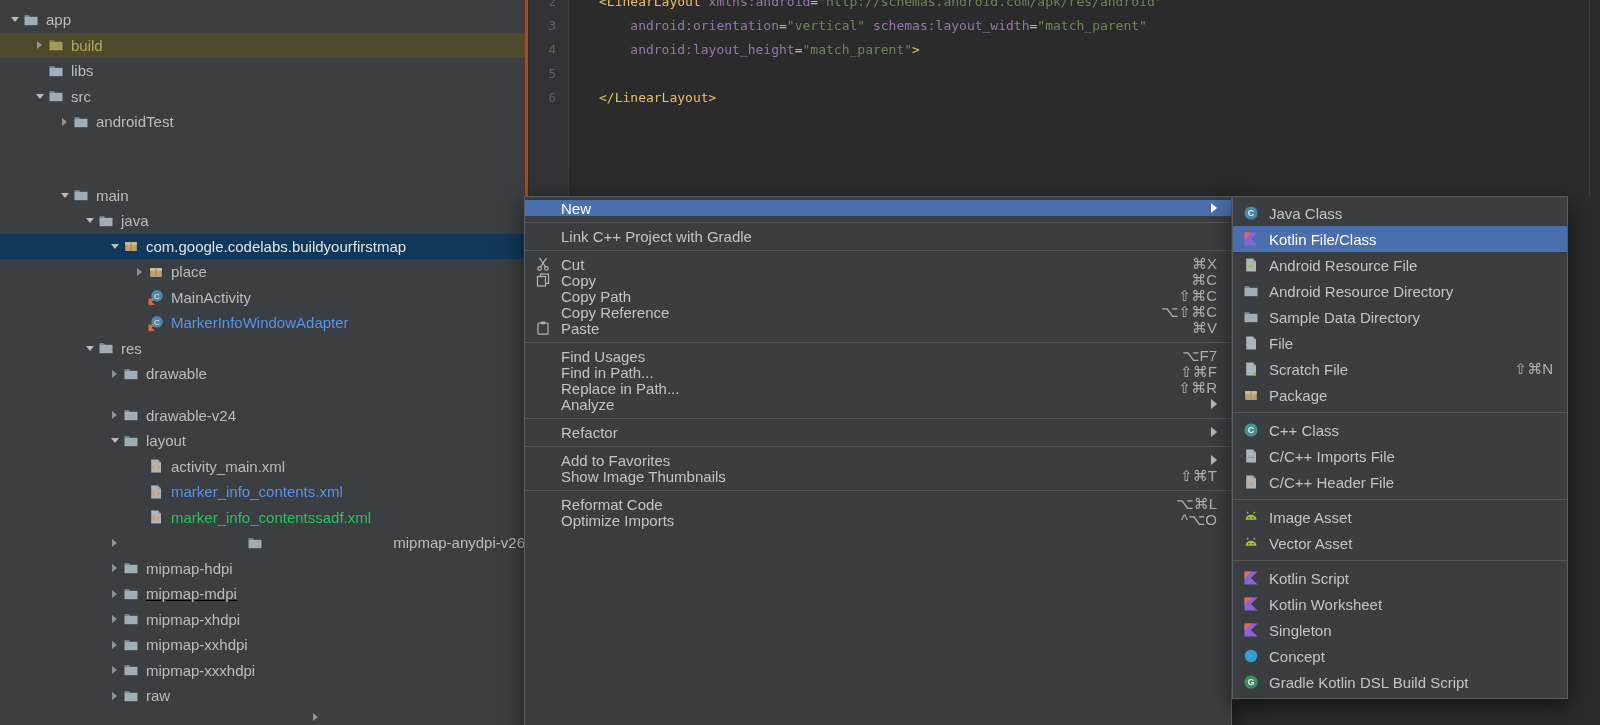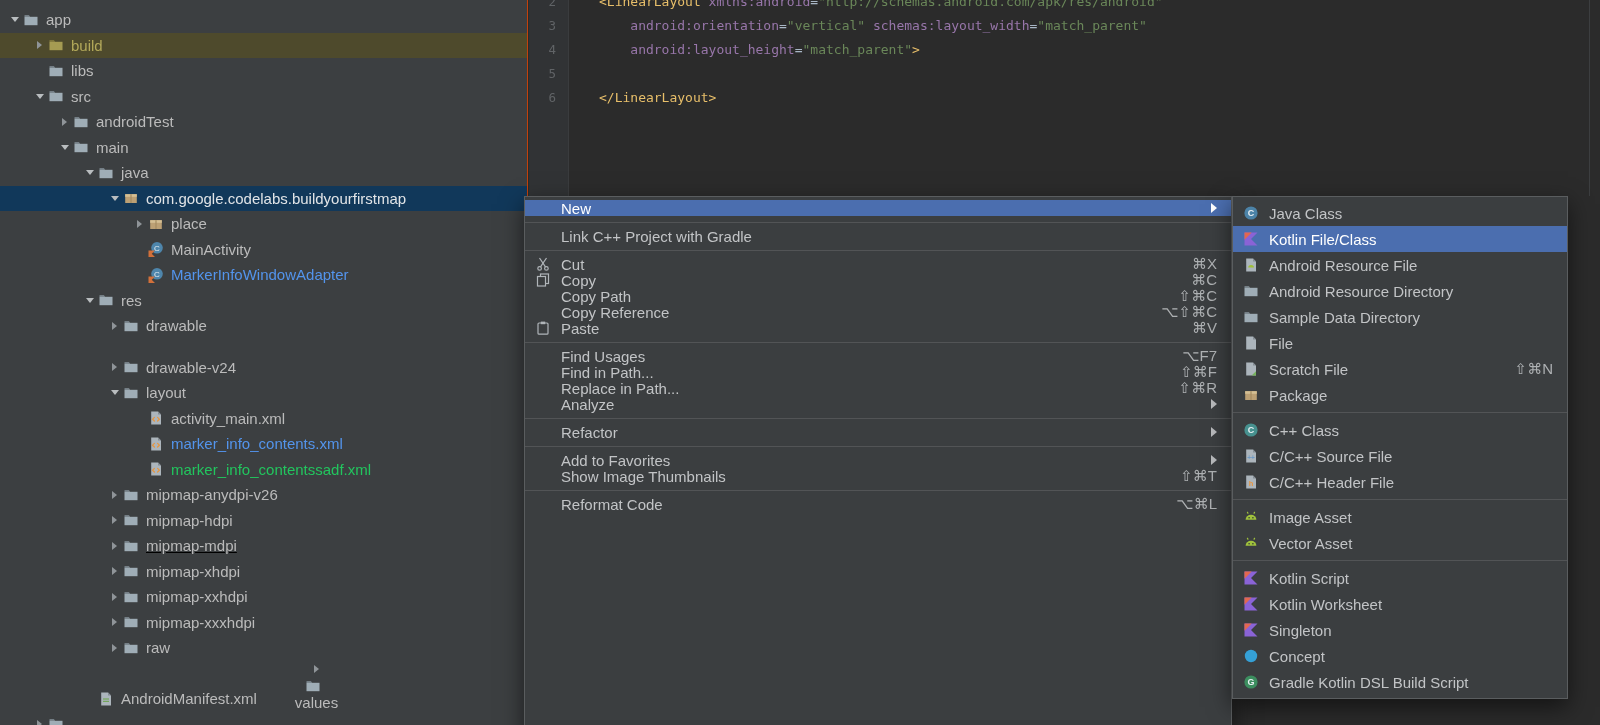--- a/index.html
+++ b/index.html
@@ -7,21 +7,21 @@
   body {
     position:relative;
     background:#2B2B2B;
     font-family:"Liberation Sans","DejaVu Sans",sans-serif;
     -webkit-font-smoothing:antialiased;
   }
 
   
   .project-panel {
     position:absolute; left:0; top:0; width:528px; height:725px;
-    background:#3C3F41; border-right:1px solid #c2410c; z-index:2; overflow:hidden;padding-left:8px;
+    background:#3C3F41; border-right:3px solid #c2410c; z-index:2; overflow:hidden;padding-left:8px;
   }
   #project-tree { position:absolute; top:7px; left:0; right:0; }
   .tree-row { display:flex; align-items:center; height:25.5px; white-space:nowrap; }
   .tree-row.excluded { background:#4E4A2C; }
   .tree-row.selected { background:#11385A; }
   .tr-arrow { width:17px; flex:0 0 17px; display:flex; justify-content:center; align-items:center; }
   .tri-down { width:0; height:0; border-left:4.5px solid transparent; border-right:4.5px solid transparent; border-top:5.5px solid #B9BDBF; }
   .tri-right { width:0; height:0; border-top:4.5px solid transparent; border-bottom:4.5px solid transparent; border-left:5.5px solid #8F9498; }
   .ticon { width:16px; height:16px; flex:0 0 16px; margin-right:7px; display:inline-flex; }
   .ticon svg { width:16px; height:16px; display:block; }
@@ -121,21 +121,21 @@
           <span class="tri-right"></span>
         </span>
         <span class="ticon">
           <svg viewBox="0 0 16 16">
             <path fill="#87949C" d="M1.5 3.2h4.4l1.3 1.6H1.5z"></path>
             <rect x="1.5" y="4.8" width="13" height="8.4" fill="#9FADB6"></rect>
           </svg>
         </span>
         <span class="tr-label">androidTest</span>
       </div>
-      <div class="tree-row" style="padding-left: 56px;">
+      <div class="tree-row" style="padding-left: 56px; margin-top: 48px;">
         <span class="tr-arrow">
           <span class="tri-down"></span>
         </span>
         <span class="ticon">
           <svg viewBox="0 0 16 16">
             <path fill="#87949C" d="M1.5 3.2h4.4l1.3 1.6H1.5z"></path>
             <rect x="1.5" y="4.8" width="13" height="8.4" fill="#9FADB6"></rect>
           </svg>
         </span>
         <span class="tr-label">main</span>
@@ -274,21 +274,21 @@
         <span class="tr-arrow"></span>
         <span class="ticon">
           <svg viewBox="0 0 16 16">
             <path fill="#ACB5BC" d="M3.2 1.5h6.8l3 3v10H3.2z"></path>
             <path fill="#848D93" d="M10 1.5l3 3h-3z"></path>
             <path d="M6.4 7.4 4.6 9.2l1.8 1.8M9.6 7.4l1.8 1.8-1.8 1.8" stroke="#E8953C" stroke-width="1.2" fill="none" stroke-linecap="round"></path>
           </svg>
         </span>
         <span class="tr-label t-unversioned">marker_info_contentssadf.xml</span>
       </div>
-      <div class="tree-row" style="padding-left: 106px;">
+      <div class="tree-row" style="padding-left: 106px; justify-content: space-between;">
         <span class="tr-arrow">
           <span class="tri-right"></span>
         </span>
         <span class="ticon">
           <svg viewBox="0 0 16 16">
             <path fill="#87949C" d="M1.5 3.2h4.4l1.3 1.6H1.5z"></path>
             <rect x="1.5" y="4.8" width="13" height="8.4" fill="#9FADB6"></rect>
           </svg>
         </span>
         <span class="tr-label">mipmap-anydpi-v26</span>
@@ -524,20 +524,25 @@
       <span class="micon"></span>
       <span class="mlabel">Show Image Thumbnails</span>
       <span class="mshortcut">⇧⌘T</span>
     </div>
     <div class="menu-sep"></div>
     <div class="menu-item cm-item">
       <span class="micon"></span>
       <span class="mlabel">Reformat Code</span>
       <span class="mshortcut">⌥⌘L</span>
     </div>
+    <div class="menu-item cm-item">
+      <span class="micon"></span>
+      <span class="mlabel">Optimize Imports</span>
+      <span class="mshortcut">^⌥O</span>
+    </div>
   </div>
 <div id="new-submenu" class="menu">
     <div class="menu-item sm-item">
       <span class="micon">
         <svg viewBox="0 0 16 16">
           <circle cx="8" cy="8" r="6.6" fill="#4C83A8"></circle>
           <text x="8" y="11.2" text-anchor="middle" font-size="9" font-weight="bold" font-family="Liberation Sans, sans-serif" fill="#E9EFF3">C</text>
         </svg>
       </span>
       <span class="mlabel">Java Class</span>
@@ -620,21 +625,21 @@
       <span class="mlabel">C++ Class</span>
     </div>
     <div class="menu-item sm-item">
       <span class="micon">
         <svg viewBox="0 0 16 16">
           <path fill="#ACB5BC" d="M3.2 1.5h6.8l3 3v10H3.2z"></path>
           <path fill="#848D93" d="M10 1.5l3 3h-3z"></path>
           <text x="8" y="11.8" text-anchor="middle" font-size="6.5" font-weight="bold" font-family="Liberation Sans, sans-serif" fill="#6E9BC6">++</text>
         </svg>
       </span>
-      <span class="mlabel">C/C++ Source File</span>
+      <span class="mlabel">C/C++ Imports File</span>
     </div>
     <div class="menu-item sm-item">
       <span class="micon">
         <svg viewBox="0 0 16 16">
           <path fill="#ACB5BC" d="M3.2 1.5h6.8l3 3v10H3.2z"></path>
           <path fill="#848D93" d="M10 1.5l3 3h-3z"></path>
           <text x="8" y="12" text-anchor="middle" font-size="7.5" font-weight="bold" font-family="Liberation Sans, sans-serif" fill="#E8953C">h</text>
         </svg>
       </span>
       <span class="mlabel">C/C++ Header File</span>

